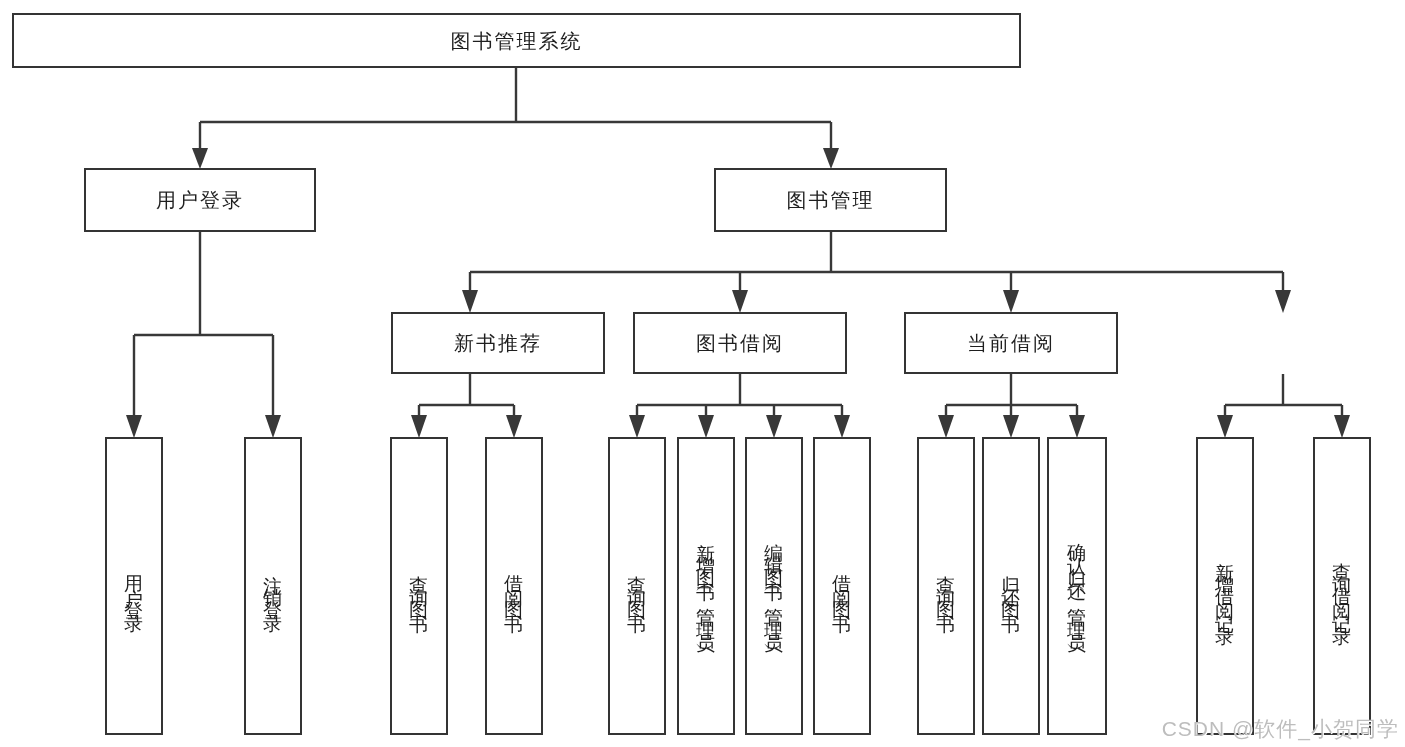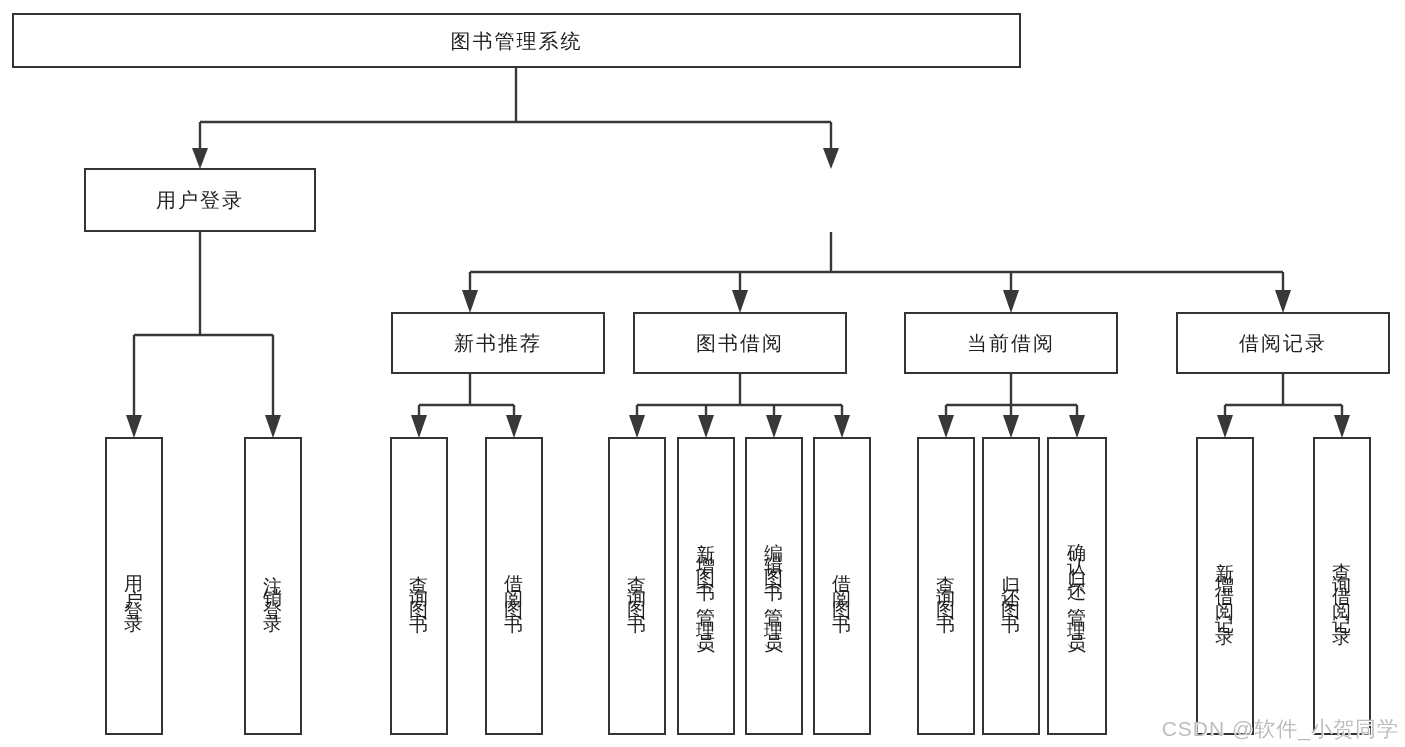--- a/index.html
+++ b/index.html
@@ -113,25 +113,25 @@
     <g>
       <path d="M1283,374 V405 M1225,405 H1342 M1225,405 V417 M1342,405 V417"></path>
       <polygon points="1217,415 1233,415 1225,438"></polygon>
       <polygon points="1334,415 1350,415 1342,438"></polygon>
     </g>
   </svg>
 
   <div class="box h" style="left:12px; top:13px; width:1009px; height:55px;">图书管理系统</div>
 
   <div class="box h" style="left:84px; top:168px; width:232px; height:64px;">用户登录</div>
+  <div class="box h" style="left:714px; top:168px; width:233px; height:64px;">图书管理</div>
 
   <div class="box h" style="left:363px; top:312px; width:214px; height:62px;margin-left:28px;">新书推荐</div>
   <div class="box h" style="left:904px; top:312px; width:214px; height:62px;">当前借阅</div>
   <div class="box h" style="left:633px; top:312px; width:214px; height:62px;">图书借阅</div>
-  <div class="box h" style="left:1176px; top:312px; width:214px; height:62px;">借阅记录</div>
 
   <div class="box v" style="left:105px; top:437px; width:58px; height:298px;">用户登录</div>
   <div class="box v" style="left:244px; top:437px; width:58px; height:298px;">注销登录</div>
 
   <div class="box v" style="left:390px; top:437px; width:58px; height:298px;">查询图书</div>
   <div class="box v" style="left:485px; top:437px; width:58px; height:298px;">借阅图书</div>
 
   <div class="box v" style="left:608px; top:437px; width:58px; height:298px;">查询图书</div>
   <div class="box v" style="left:677px; top:437px; width:58px; height:298px;">新增图书（管理员）</div>
   <div class="box v" style="left:745px; top:437px; width:58px; height:298px;">编辑图书（管理员）</div>

